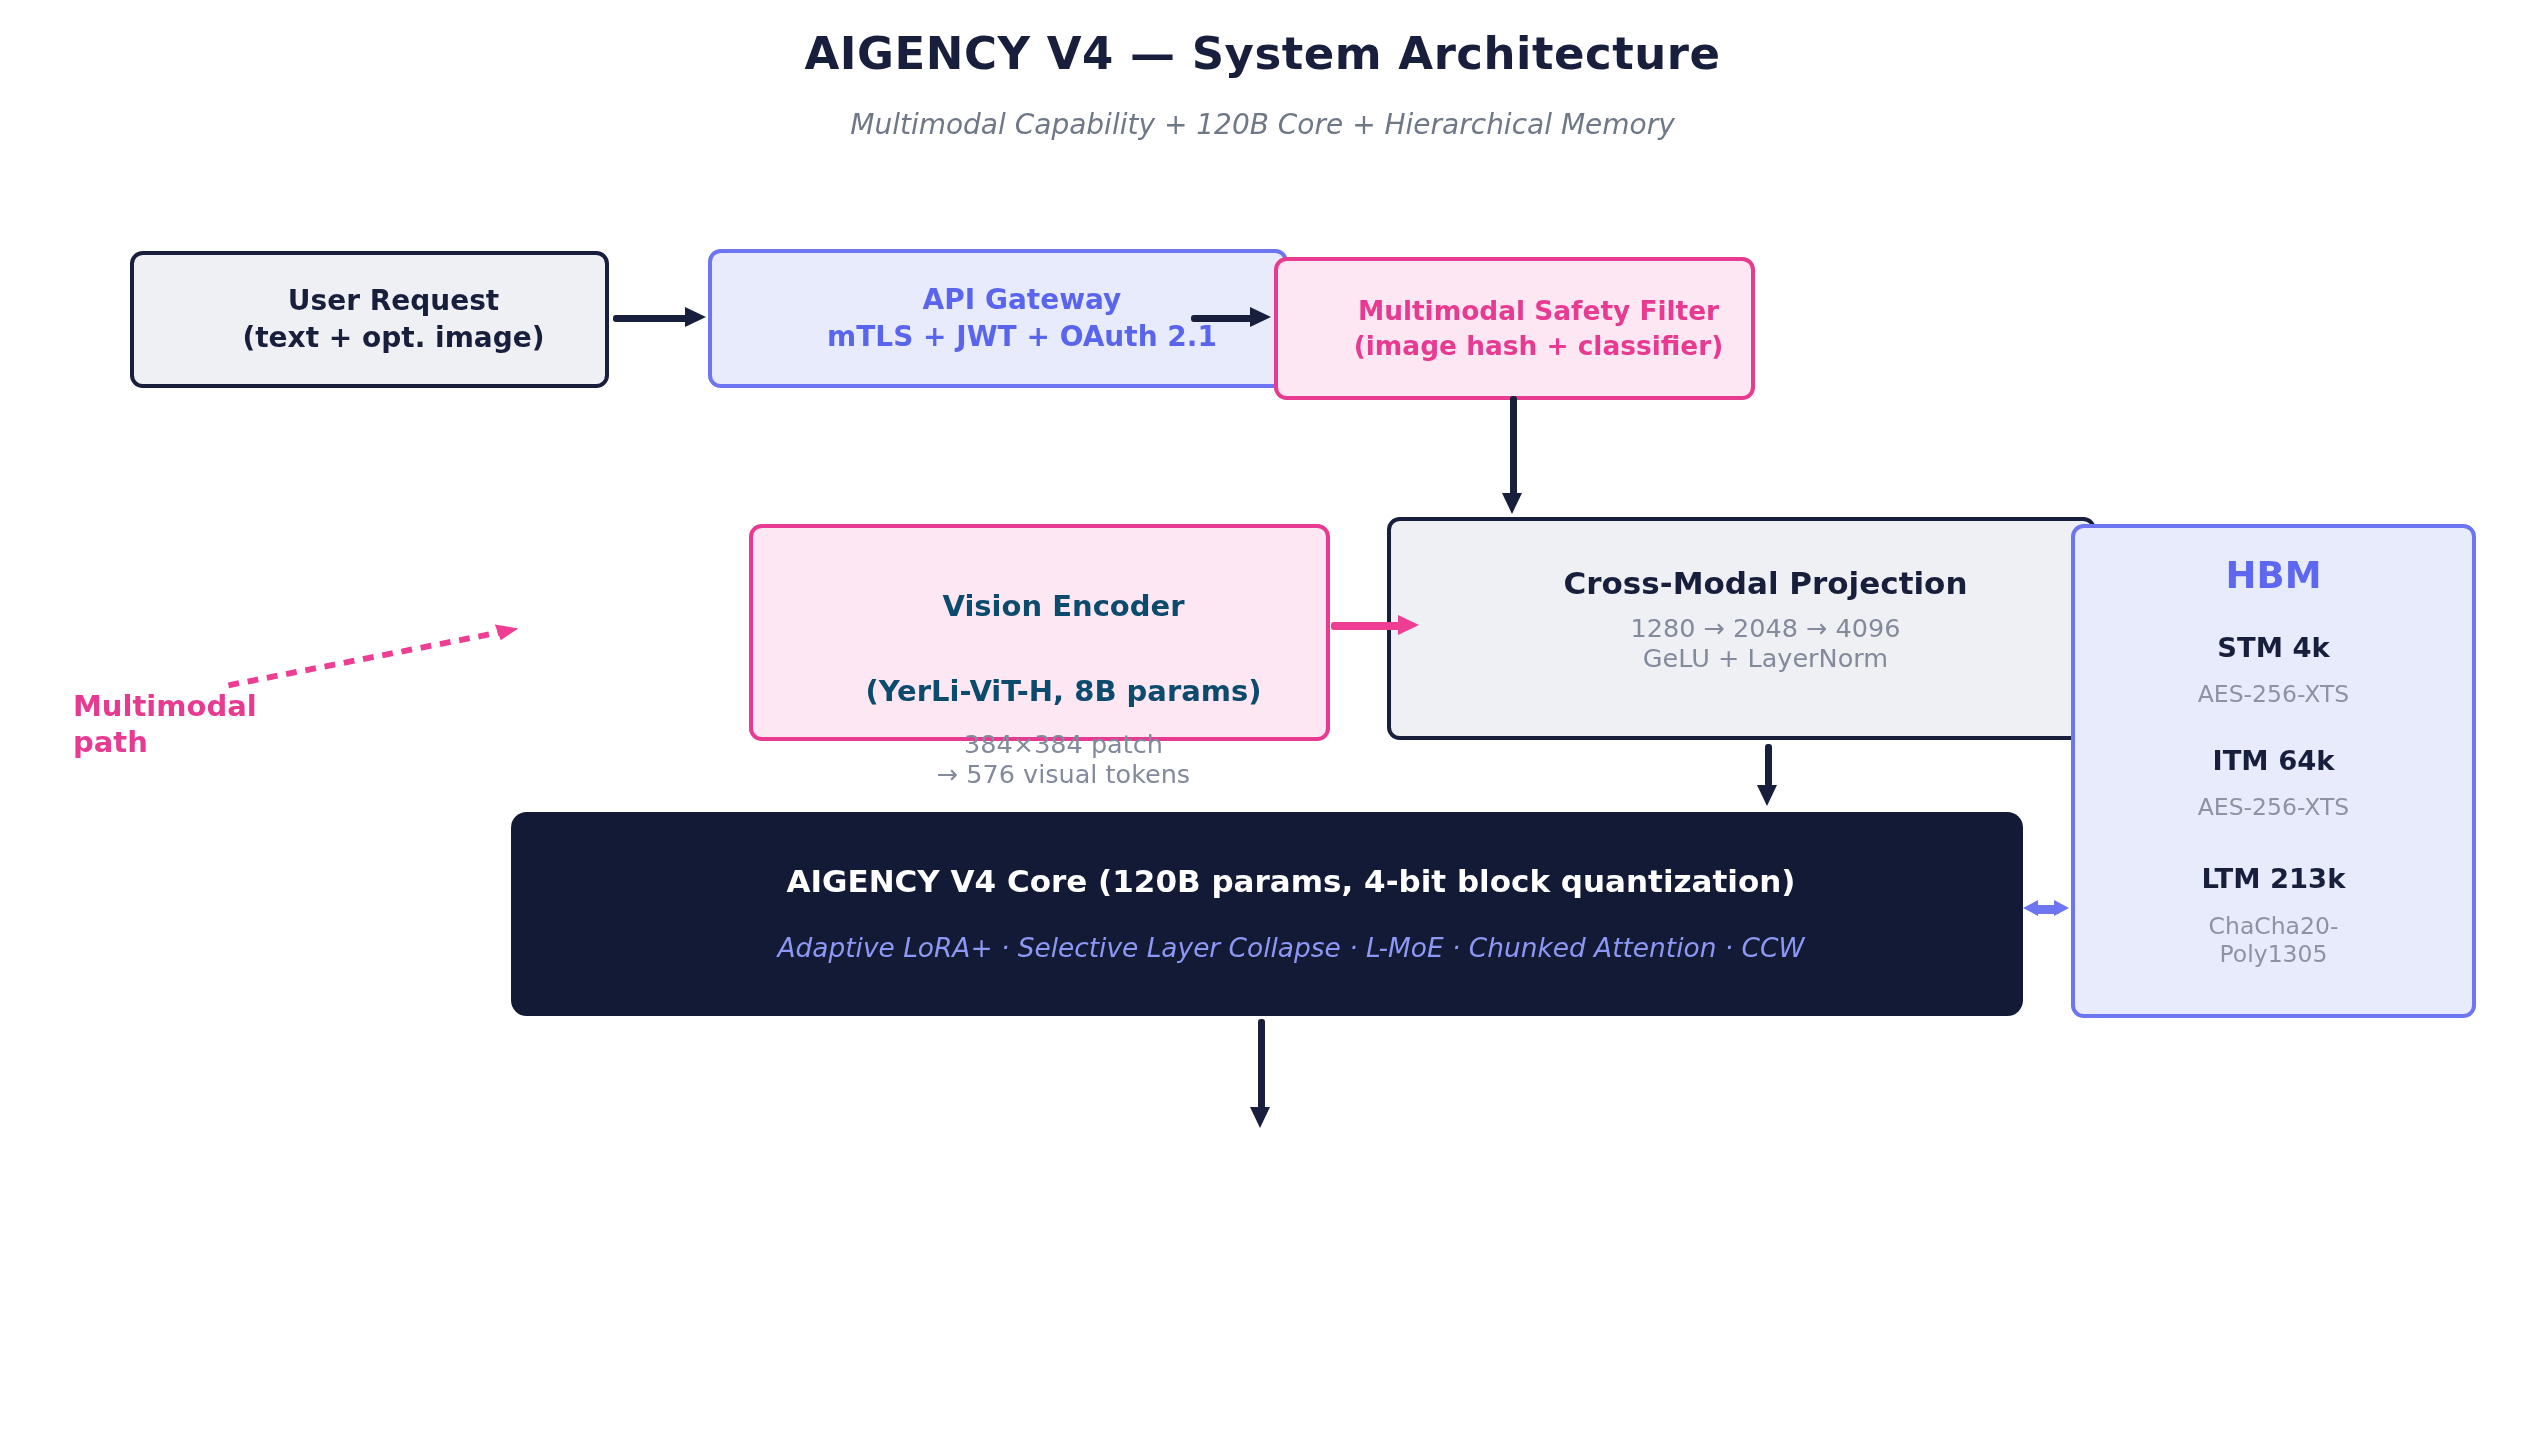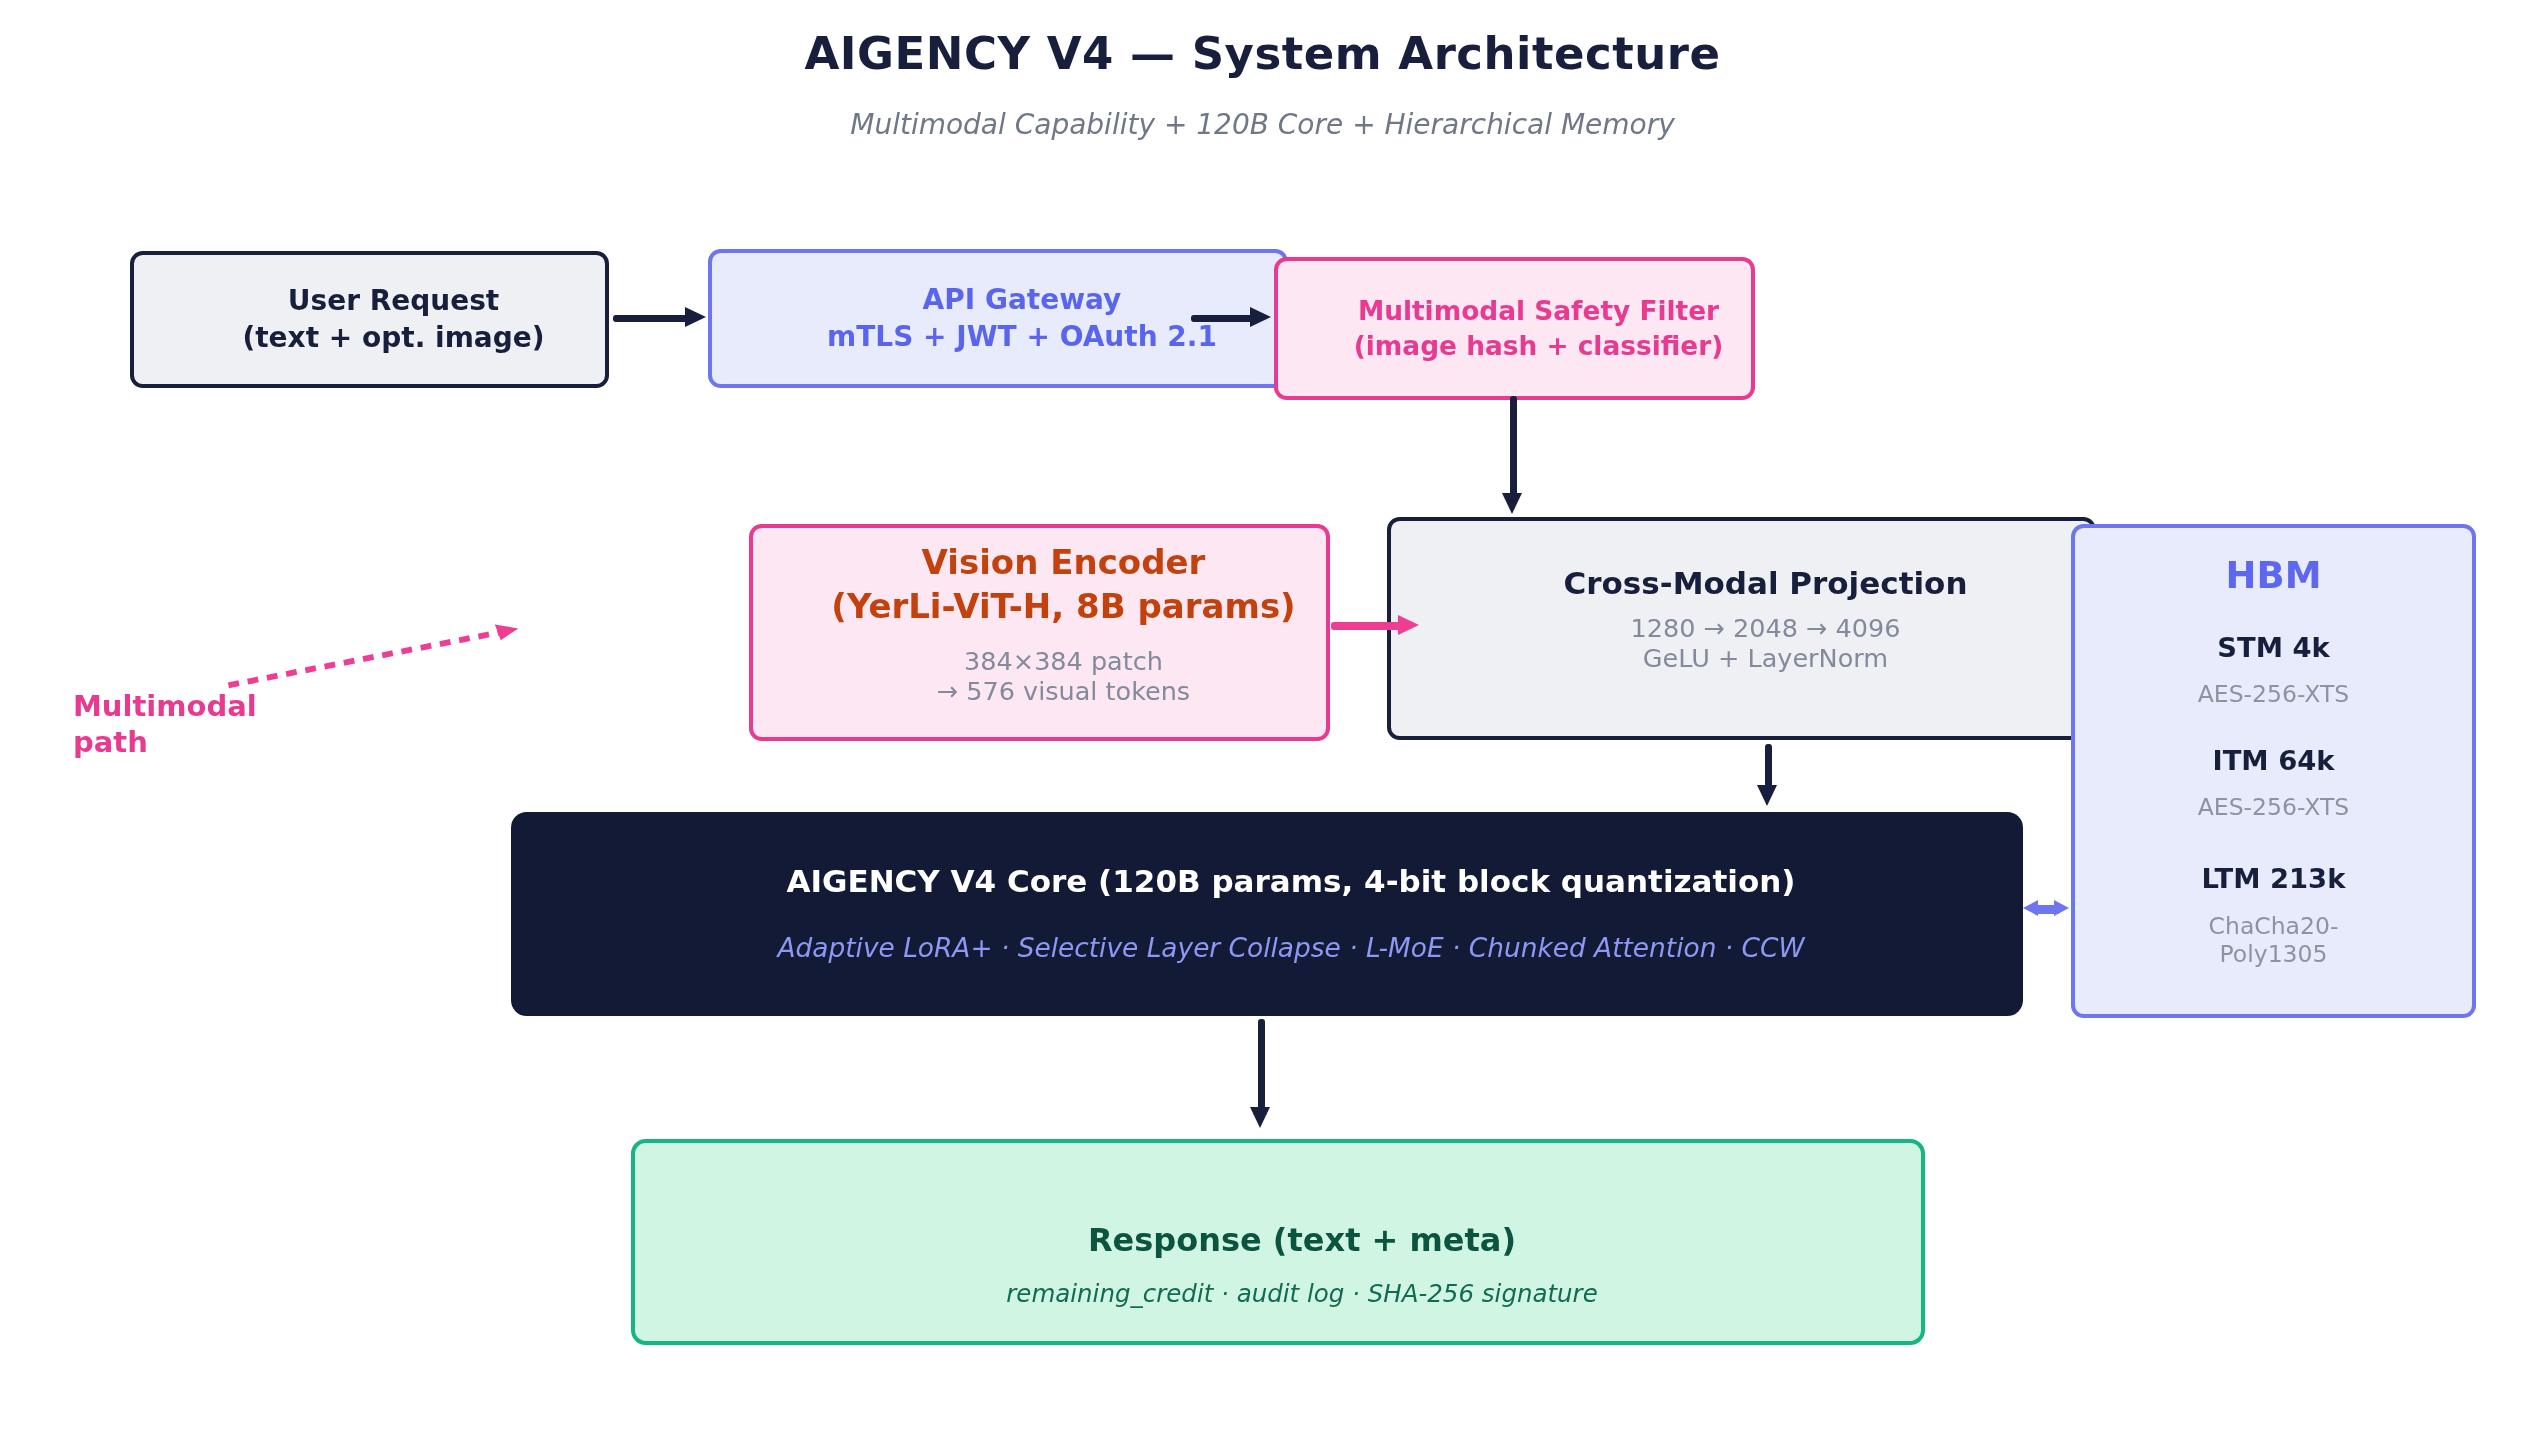--- a/index.html
+++ b/index.html
@@ -34,21 +34,21 @@
   .nl-indigo { color:#5a65ee; }
   .nl-pink   { color:#e73a90; font-size:26.4px; }
   .muted { color:#828a9b; font-size:25.5px; line-height:1.18; font-weight:normal; }
 
   
   #user-request   { left:130px;  top:251px; width:479px; height:137px; }
   #api-gateway    { left:708px;  top:249px; width:580px; height:139px; }
   #safety-filter  { left:1274px; top:257px; width:481px; height:143px; }
 
   #vision-encoder { left:749px;  top:524px; width:581px; height:217px; justify-content:flex-start; padding-top:11.7px; }
-  #vision-encoder .vtitle { font-weight:bold; font-size:34px; line-height:1.3; color:#c2410c; }
+  #vision-encoder .vtitle { font-weight:bold; font-size:29px; line-height:1.3; color:#0c4a6e;margin-top:48px; }
   #vision-encoder .vdetail { margin-top:17.6px; }
 
   #cross-modal    { left:1387px; top:517px; width:709px; height:223px; justify-content:flex-start; padding-top:43px; z-index:1; }
   #cross-modal .ctitle { font-weight:bold; font-size:31px; color:#181f3c; line-height:1.25; }
   #cross-modal .cdetail { margin-top:9.8px; }
 
   #hbm { left:2071px; top:524px; width:405px; height:494px; z-index:3; display:block; }
   .hbm-title { position:absolute; left:0; top:25.5px; width:100%; text-align:center;
                font-weight:bold; font-size:37px; color:#5d67f0; }
   .hbm-name   { position:absolute; left:0; width:100%; text-align:center;
@@ -134,24 +134,20 @@
     <div class="hbm-cipher t2">
         <div class="wrap">ChaCha20-Poly1305</div>
       </div>
   </div>
 
   <div class="node box-core" id="core">
     <div class="core-title">AIGENCY V4 Core (120B params, 4-bit block quantization)</div>
     <div class="core-sub">Adaptive LoRA+ · Selective Layer Collapse · L-MoE · Chunked Attention · CCW</div>
   </div>
 
-  <div class="node box-green" id="response">
-    <div class="resp-title">Response (text + meta)</div>
-    <div class="resp-sub">remaining_credit · audit log · SHA-256 signature</div>
-  </div>
 
   <div class="mm-label">Multimodal path</div>
 
   <div>
     <div class="shaft-h" style="left:613px; top:315px; width:76px;"></div>
     <div class="tri tri-right" style="left:685px; top:307px;"></div>
   </div>
 
   <div>
     <div class="shaft-h" style="left:1191px; top:315px; width:63px;"></div>

